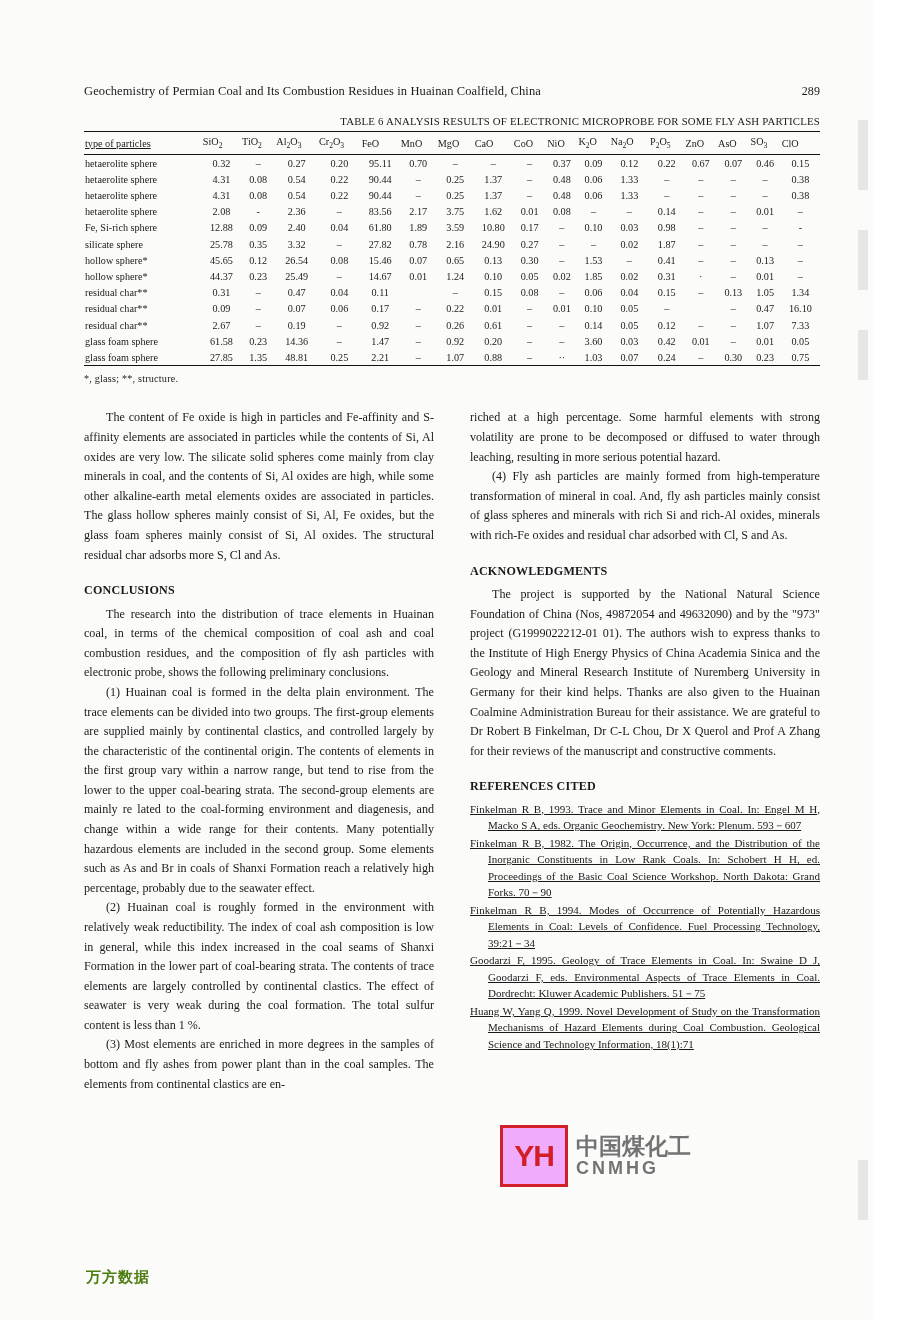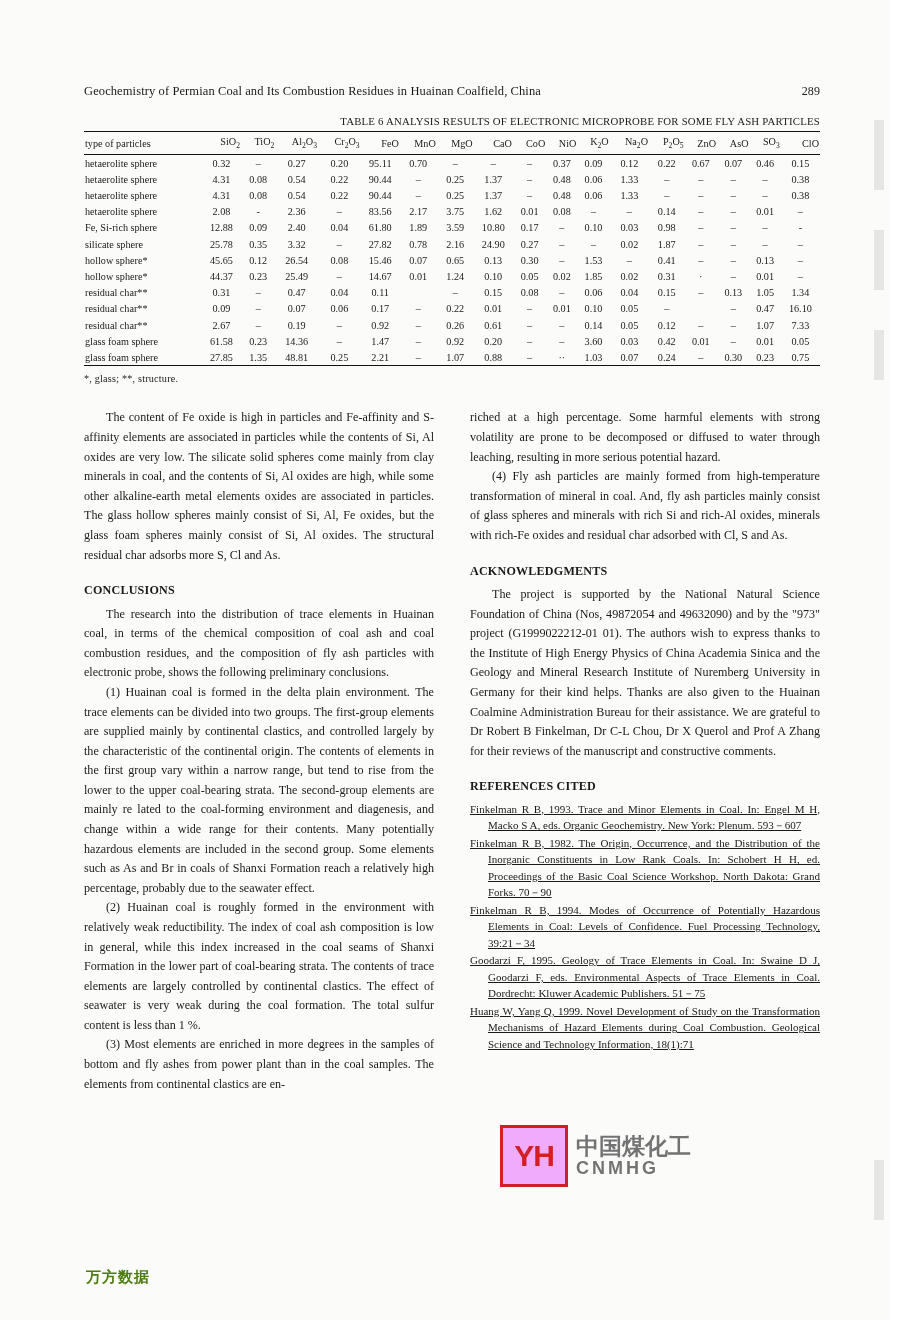--- a/index.html
+++ b/index.html
@@ -14,21 +14,20 @@
     font-family: "Liberation Serif", serif;
     color: #1a1a1a;
     overflow: hidden;
   }
   .page {
     position: absolute;
     left: 0; top: 0;
     width: 874px;
     height: 1320px;
     background: #fbfbfa;
-    padding-left: 16px;
   }
   .content {
     position: absolute;
     left: 84px;
     top: 84px;
     width: 736px;
   }
   
   .runhead {
     display: flex;
@@ -49,29 +48,30 @@
     margin-bottom: 4px;
     letter-spacing: 0.2px;
   }
   table.data {
     border-collapse: collapse;
     width: 100%;
     font-size: 10.2px;
   }
   table.data thead th {
     font-weight: normal;
-    text-align: right;
+    text-align: left;
     padding: 4px 1px 4px 1px;
     border-top: 1.1px solid #111;
     border-bottom: 0.8px solid #111;
     white-space: nowrap;
   }
   table.data thead th.first {
     text-align: left;
     padding-left: 1px;
+    text-decoration: underline;
   }
   table.data tbody td {
     text-align: center;
     padding: 2.6px 1px;
     white-space: nowrap;
   }
   table.data tbody td.first {
     text-align: left;
     padding-left: 1px;
   }

